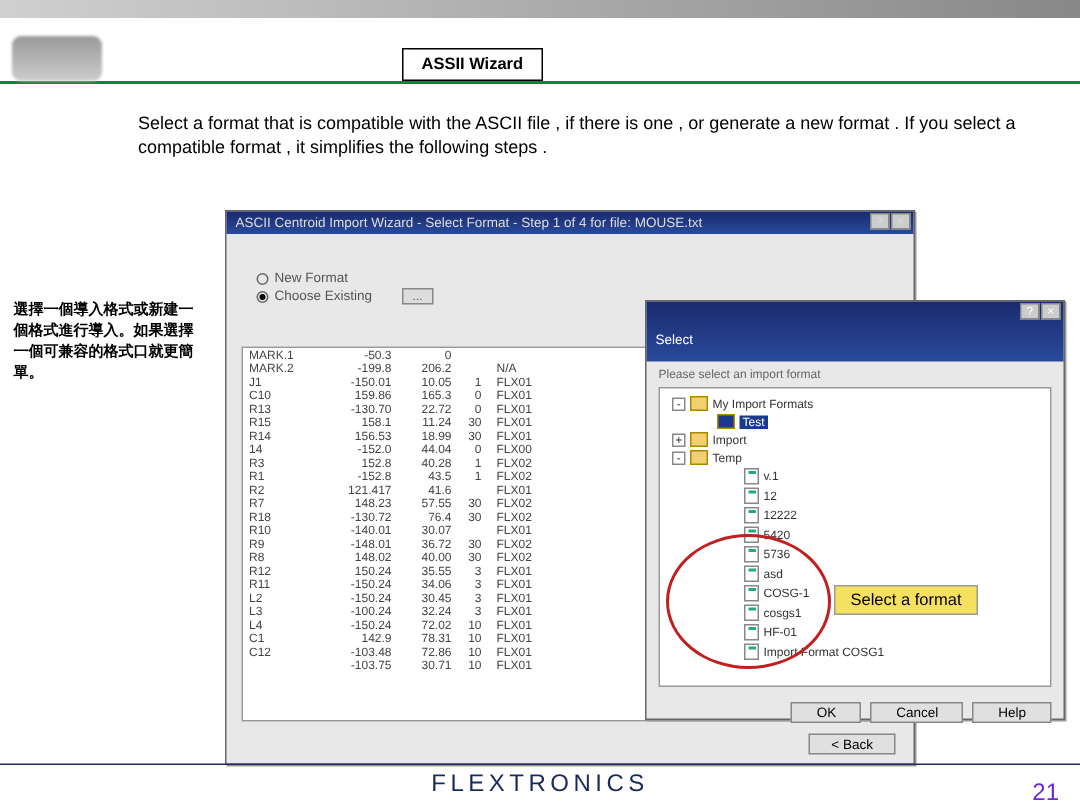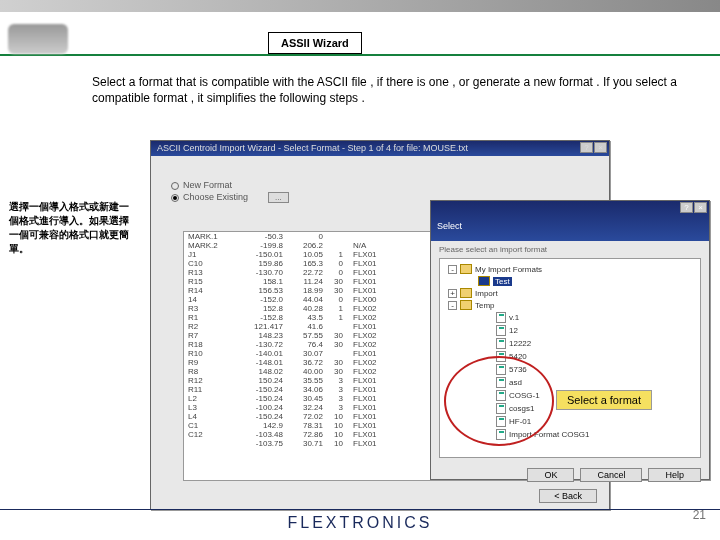--- a/index.html
+++ b/index.html
@@ -12,21 +12,21 @@
 .side-note{position:absolute;left:9px;top:200px;width:120px;font-size:10px;font-weight:bold;line-height:1.4}
 .wiz{position:absolute;left:150px;top:140px;width:460px;height:370px;background:#e8e8e8;border:1px solid #666;box-shadow:1px 1px 0 #999;font-size:9px}
 .wiz-title{background:linear-gradient(#1a2a6c,#2a4a9c);color:#ddd;padding:2px 6px;font-size:9px;height:15px;filter:blur(0.4px)}
 .wiz-ctrls{position:absolute;right:2px;top:1px;display:flex;gap:1px}
 .wiz-ctrls span{width:13px;height:11px;background:#ccc;border:1px solid #888;font-size:8px;text-align:center;line-height:9px}
 .radio-area{padding:22px 20px;filter:blur(0.5px);color:#555}
 .radio-area div{margin:2px 0;font-size:9px}
 .radio-circle{display:inline-block;width:8px;height:8px;border:1px solid #666;border-radius:50%;margin-right:4px;vertical-align:middle}
 .radio-circle.sel::after{content:'';display:block;width:4px;height:4px;background:#000;border-radius:50%;margin:1px}
 .dots-btn{display:inline-block;border:1px solid #888;background:#ddd;padding:0 6px;margin-left:20px;font-size:8px}
-.data-grid{background:#fff;margin:4px 32px;height:250px;overflow:hidden;border:1px solid #999;filter:blur(0.4px)}
+.data-grid{background:#fff;margin:4px 10px;height:250px;overflow:hidden;border:1px solid #999;filter:blur(0.4px)}
 .data-row{display:flex;font-size:8px;color:#444;padding:0 4px;white-space:nowrap}
 .data-row span:nth-child(1){width:45px}
 .data-row span:nth-child(2){width:50px;text-align:right}
 .data-row span:nth-child(3){width:40px;text-align:right}
 .data-row span:nth-child(4){width:20px;text-align:right}
 .data-row span:nth-child(5){width:36px;padding-left:10px}
 .wiz-footer{position:absolute;bottom:6px;right:12px;filter:blur(0.3px)}
 .wiz-btn{border:1px solid #888;background:#e0e0e0;padding:1px 14px;font-size:9px;margin-left:4px;display:inline-block}
 .sel-dlg{position:absolute;left:430px;top:200px;width:280px;height:280px;background:#e8e8e8;border:1px solid #666;box-shadow:1px 1px 0 #999;font-size:9px}
 .sel-title{background:linear-gradient(#1a2a6c,#2a4a9c);color:#fff;padding:20px 6px;font-size:9px;height:15px}
@@ -39,21 +39,21 @@
 .file-ico{width:10px;height:11px;background:#fff;border:1px solid #888;margin-right:3px;position:relative}
 .file-ico::before{content:'';position:absolute;left:2px;top:1px;width:5px;height:2px;background:#2a8}
 .tree-item.sel-item span{background:#1a3a8c;color:#fff;padding:0 2px}
 .lvl1{margin-left:4px}.lvl2{margin-left:22px}.lvl3{margin-left:40px}
 .sel-footer{display:flex;justify-content:flex-end;gap:6px;padding:6px 8px}
 .sel-btn{border:1px solid #888;background:#e0e0e0;padding:1px 16px;font-size:9px}
 .callout{position:absolute;left:556px;top:390px;background:#f5e060;padding:3px 10px;font-size:11px;border:1px solid #999}
 .oval{position:absolute;left:444px;top:356px;width:110px;height:90px;border:2px solid #c02020;border-radius:50%;pointer-events:none}
 .footer-line{position:absolute;bottom:30px;left:0;right:0;border-top:1px solid #1a2a5c}
 .logo{position:absolute;bottom:8px;left:0;right:0;text-align:center;font-size:16px;letter-spacing:3px;color:#1a2a5c;font-weight:300}
-.page-num{position:absolute;bottom:18px;right:14px;font-size:12px;color:#737373}
+.page-num{position:absolute;bottom:2px;right:14px;font-size:16px;color:#6d28d9}
 </style>
 </head>
 <body>
 
 <div class="top-gradient"></div>
 <div class="header-row">
   <div class="device-img"></div>
   <div class="tab-box">ASSII Wizard</div>
 </div>
 

